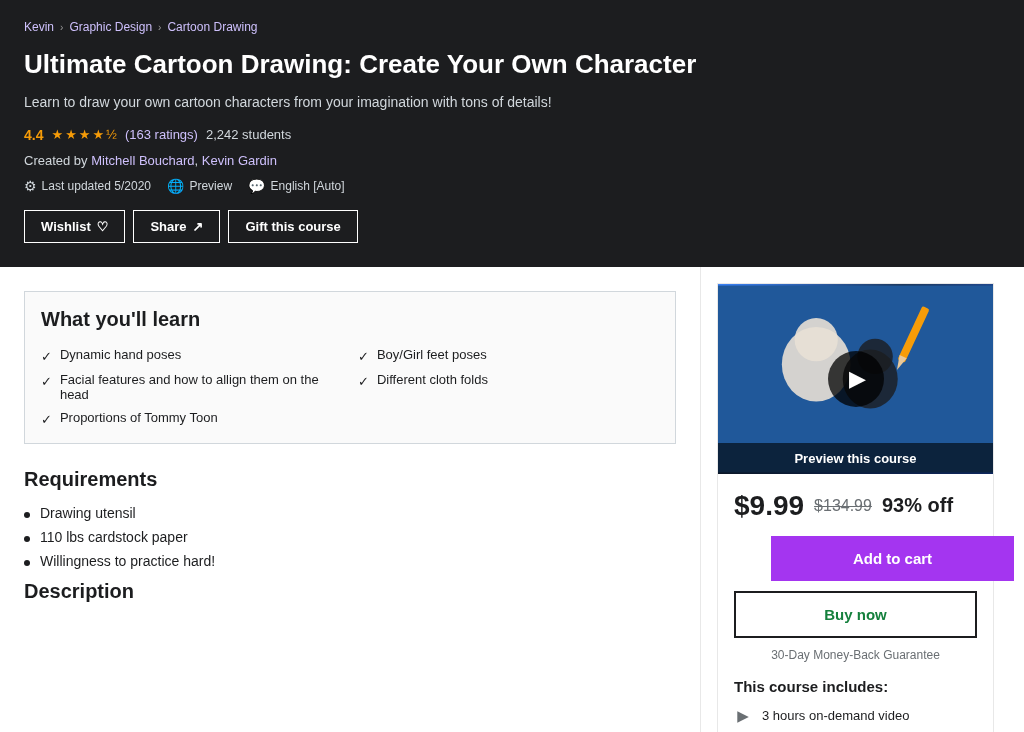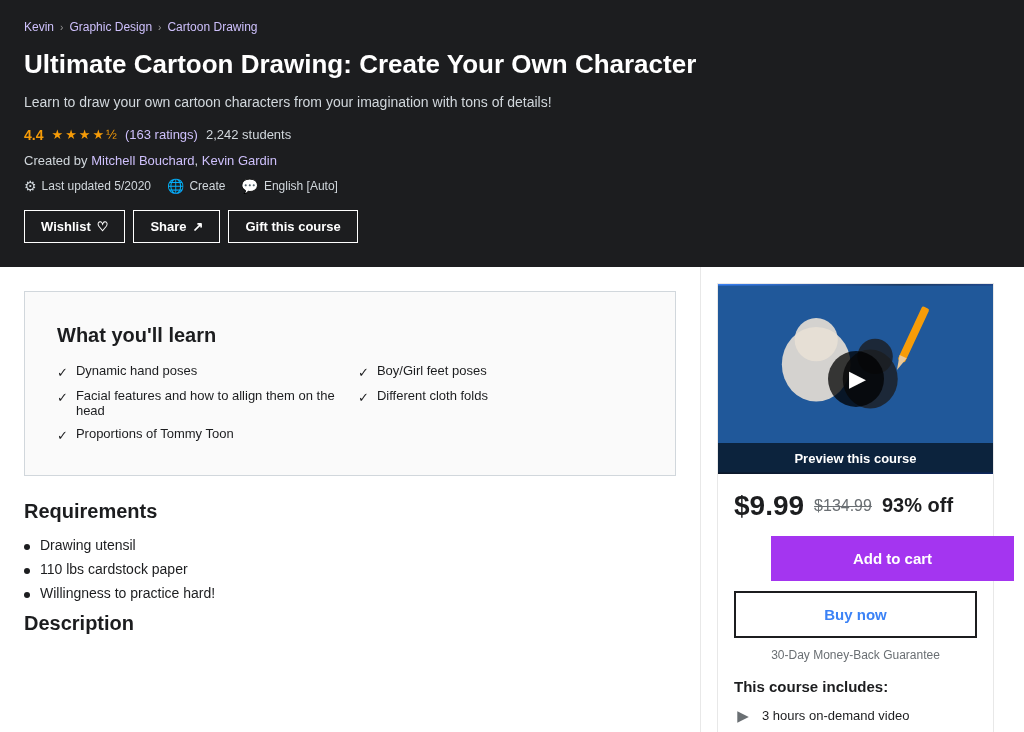--- a/index.html
+++ b/index.html
@@ -38,30 +38,30 @@
     .play-icon { color: #fff; font-size: 22px; margin-left: 4px; }
     .preview-label { position: absolute; bottom: 0; left: 0; right: 0; background: rgba(0,0,0,0.6); color: #fff; text-align: center; padding: 8px; font-size: 13px; font-weight: 600; }
 
     .price-section { padding: 16px; }
     .price-row { display: flex; align-items: center; gap: 10px; margin-bottom: 14px; }
     .current-price { font-size: 28px; font-weight: 700; color: #1c1d1f; }
     .original-price { font-size: 16px; color: #6a6f73; text-decoration: line-through; }
     .discount-badge { font-size: 20px; font-weight: 600; color: #1c1d1f; }
 
     .btn-add-cart { width: 100%; background: #a435f0; color: #fff; border: none; padding: 14px; font-size: 15px; font-weight: 700; cursor: pointer; margin-bottom: 10px; margin-left: 37px; }
-    .btn-buy-now { width: 100%; background: #fff; color: #3b82f6; border: 2px solid #1c1d1f; padding: 13px; font-size: 15px; font-weight: 700; cursor: pointer; margin-bottom: 10px; }
+    .btn-buy-now { width: 100%; background: #fff; color: #15803d; border: 2px solid #1c1d1f; padding: 13px; font-size: 15px; font-weight: 700; cursor: pointer; margin-bottom: 10px; }
     .money-back { text-align: center; font-size: 12px; color: #6a6f73; margin-bottom: 16px; }
 
     .includes-title { font-weight: 700; font-size: 15px; margin-bottom: 12px; }
     .includes-list { list-style: none; display: flex; flex-direction: column; gap: 8px; margin-bottom: 16px; }
     .includes-item { display: flex; align-items: center; gap: 10px; font-size: 13px; color: #1c1d1f; }
     .inc-icon { font-size: 15px; color: #6a6f73; width: 18px; text-align: center; }
 
     
-    .learn-box { border: 1px solid #d1d7dc; padding: 32px; margin-bottom: 24px; background: #fafafa; }
+    .learn-box { border: 1px solid #d1d7dc; padding: 16px; margin-bottom: 24px; background: #fafafa; }
     .learn-title { font-size: 20px; font-weight: 700; margin-bottom: 16px; }
     .learn-grid { display: grid; grid-template-columns: 1fr 1fr; gap: 8px 16px; }
     .learn-item { display: flex; align-items: flex-start; gap: 8px; font-size: 13px; }
     .check-icon { color: #1c1d1f; font-size: 13px; margin-top: 2px; flex-shrink: 0; }
 
     .section-title { font-size: 20px; font-weight: 700; margin-bottom: 14px; }
     .requirements-list { list-style: none; padding: 0; margin-bottom: 11px; }
     .req-item { display: flex; align-items: flex-start; gap: 10px; margin-bottom: 8px; font-size: 14px; }
     .bullet { width: 6px; height: 6px; background: #1c1d1f; border-radius: 50%; margin-top: 7px; flex-shrink: 0; }
 
@@ -101,21 +101,21 @@
     <a href="#"> Kevin Gardin</a>
   </div>
 
   <div class="meta-row">
     <div class="meta-item">
       <span class="meta-icon">⚙</span>
       <span>Last updated 5/2020</span>
     </div>
     <div class="meta-item">
       <span class="meta-icon">🌐</span>
-      <span>Create</span>
+      <span>Preview</span>
     </div>
     <div class="meta-item">
       <span class="meta-icon">💬</span>
       <span>English [Auto]</span>
     </div>
   </div>
 
   <div class="action-buttons">
     <button class="btn-outline">
       <span>Wishlist</span>

